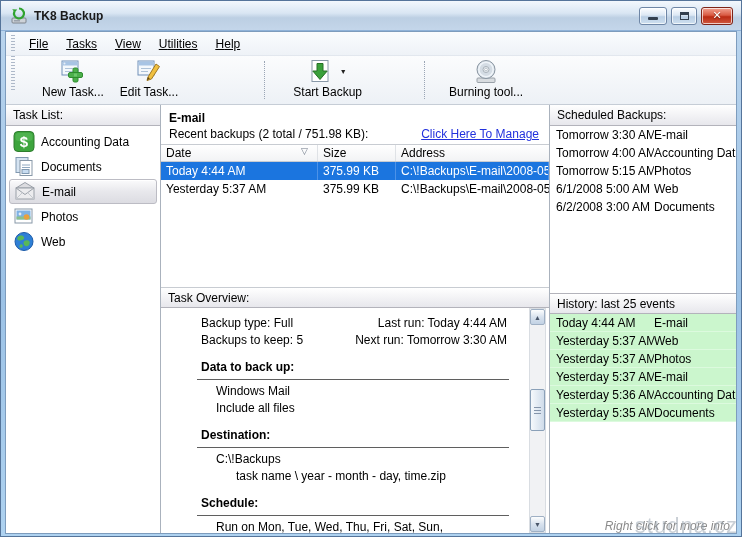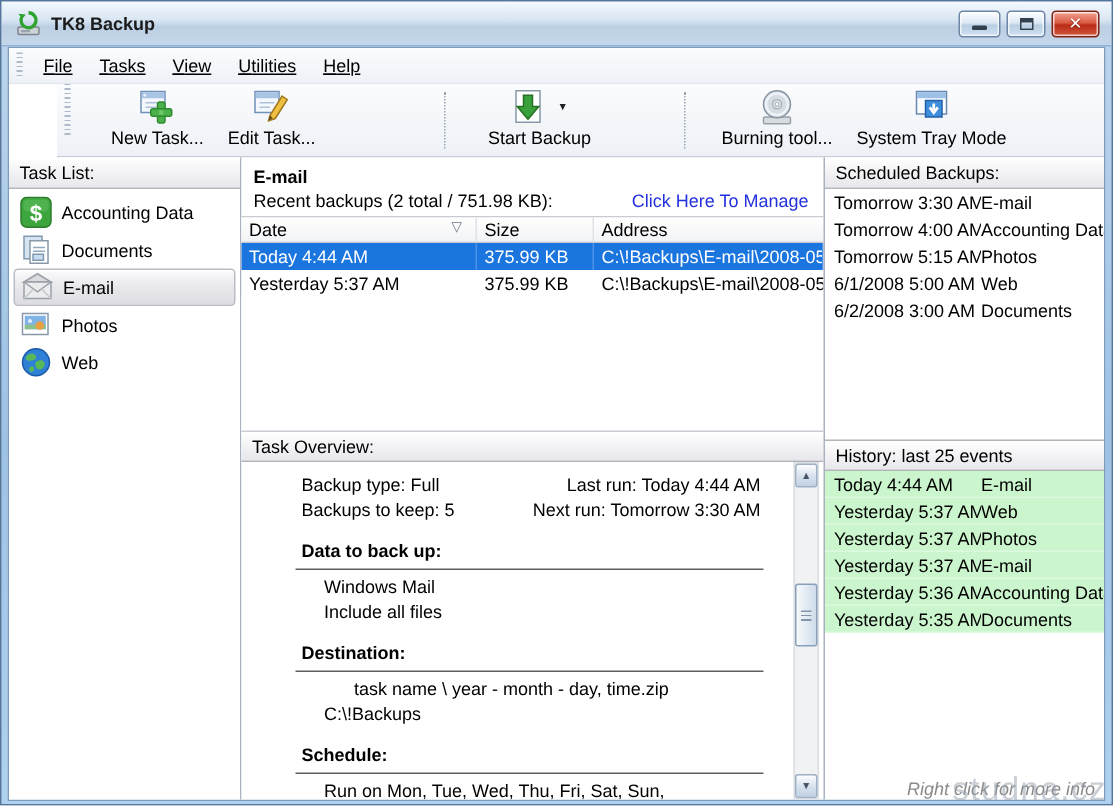--- a/index.html
+++ b/index.html
@@ -33,21 +33,21 @@
     border:1px solid #7d9cbd; display:flex; flex-direction:column; }
 
   .menubar{ height:24px; display:flex; align-items:center; padding-left:4px;
     background:linear-gradient(180deg,#fafcfe,#eef2f7); border-bottom:1px solid #e2e7ee;text-decoration:underline; }
   .grip{ width:4px; height:70%; margin:0 5px 0 1px;
     background:repeating-linear-gradient(180deg,#aeb9c9 0 1px,transparent 1px 3px); }
   .menu-item{ padding:3px 9px; cursor:default; }
   .menu-item u{ text-underline-offset:1px; }
 
   .toolbar{ height:49px; display:flex; align-items:stretch; padding-left:4px;
-    background:linear-gradient(180deg,#fbfcfd,#edf1f6); border-bottom:1px solid #c6cdd6;margin-left:32px; }
+    background:linear-gradient(180deg,#fbfcfd,#edf1f6); border-bottom:1px solid #c6cdd6; }
   .tb-sep{ width:1px; border-left:1px dotted #9aa5b5; margin:5px 6px; }
   .tb-btn{ display:flex; flex-direction:column; align-items:center; justify-content:flex-start;
     padding:2px 8px 1px; cursor:default; }
   .tb-iconrow{ height:27px; display:flex; align-items:center; }
   .tb-label{ white-space:nowrap; line-height:14px; }
   .dd-arrow{ font-size:7px; color:#222; margin-left:9px; }
   .sp-new{ margin-left:14px; } .sp1{ margin-left:78px; } .sp2-pad{ margin-left:24px; }
   .sp-start{ margin-left:14px; margin-right:30px; }
 
   
@@ -63,21 +63,21 @@
   .task-item{ height:25px; display:flex; align-items:center; padding-left:7px; cursor:default; }
   .task-item .ticon{ width:22px; height:21px; margin-right:6px; flex:0 0 auto; }
   .task-item.selected{ margin:0 3px; padding-left:4px; border:1px solid #bcbcc4; border-radius:3px;
     background:linear-gradient(180deg,#fbfbfc,#e8e8ec 50%,#dcdce2); box-shadow:inset 0 1px 0 #fff; }
 
   
   .main-head{ padding:6px 8px 3px 8px; }
   .main-title{ font-weight:bold; margin-bottom:2px; }
   .main-subrow{ display:flex; align-items:baseline; }
   .main-sub{ flex:1; }
-  .manage-link{ color:#2231dd; white-space:nowrap; margin-right:2px; cursor:pointer;text-align:center; }
+  .manage-link{ color:#2231dd; text-decoration:underline; white-space:nowrap; margin-right:2px; cursor:pointer;text-align:center; }
 
   
   .listview{ height:143px; display:flex; flex-direction:column; border-top:1px solid #c8ccd2; }
   .lv-header{ height:17px; display:flex; background:linear-gradient(180deg,#ffffff,#f2f3f5);
     border-bottom:1px solid #c8ccd2; }
   .lv-hcell{ padding:1px 0 0 5px; border-right:1px solid #dfe2e6; white-space:nowrap; overflow:hidden; display:flex;gap:24px; }
   .lv-row{ height:18px; display:flex; line-height:18px; cursor:default; }
   .lv-cell{ padding-left:5px; white-space:nowrap; overflow:hidden; }
   .c-date{ width:157px; } .c-size{ width:78px; } .c-addr{ flex:1; }
   .lv-row.selected{ background:#1b75df; color:#fff; }
@@ -210,31 +210,20 @@
             <rect x="4" y="19" width="18" height="4.5" rx="1" fill="#d8dce0" stroke="#98a0a8"></rect>
             <circle cx="13" cy="10.5" r="9" fill="#d4dce4" stroke="#8894a0"></circle>
             <circle cx="13" cy="10.5" r="7.2" fill="none" stroke="#eef3f8" stroke-width="1.6"></circle>
             <circle cx="13" cy="10.5" r="3" fill="#eef2f6" stroke="#a8b0b8"></circle>
             <circle cx="13" cy="10.5" r="1.4" fill="#ffffff" stroke="#b8c0c8"></circle>
           </svg>
         </div>
         <div class="tb-label">Burning tool...</div>
       </div>
 
-      <div class="tb-btn">
-        <div class="tb-iconrow">
-          <svg width="26" height="25" viewBox="0 0 26 25">
-            <rect x="3" y="2" width="20" height="15" fill="#fafcfe" stroke="#6888b0"></rect>
-            <rect x="3.5" y="2.5" width="19" height="4" fill="#9cc0e8"></rect>
-            <rect x="9" y="8" width="11" height="11" fill="#3e8edc" stroke="#2060a8"></rect>
-            <path d="M14.5,10 v4.2 M11.8,12.6 l2.7,3.6 2.7,-3.6" stroke="#ffffff" stroke-width="1.8" fill="none"></path>
-          </svg>
-        </div>
-        <div class="tb-label">System Tray Mode</div>
-      </div>
     </div>
 
     <div class="bodyrow">
 
       <div class="sidebar">
         <div class="panel-header">Task List:</div>
         <div style="padding-top:3px">
           <div class="task-item">
             <svg class="ticon" viewBox="0 0 22 21">
               <rect x="1" y="0.5" width="20" height="20" rx="4" fill="#3da53d" stroke="#2e7d2e"></rect>
@@ -335,22 +324,22 @@
             <div class="ov-section">
               <div class="ov-heading">Data to back up:</div>
               <hr class="ov-rule">
               <div class="ov-line l0">Windows Mail</div>
               <div class="ov-line l1">Include all files</div>
             </div>
 
             <div class="ov-section sec-dest">
               <div class="ov-heading">Destination:</div>
               <hr class="ov-rule">
+              <div class="ov-line l0">C:\!Backups</div>
               <div class="ov-line l1">task name \ year - month - day, time.zip</div>
-              <div class="ov-line l0">C:\!Backups</div>
             </div>
 
             <div class="ov-section">
               <div class="ov-heading">Schedule:</div>
               <hr class="ov-rule">
               <div class="ov-line l0">Run on Mon, Tue, Wed, Thu, Fri, Sat, Sun,</div>
 
             </div>
           </div>
 

